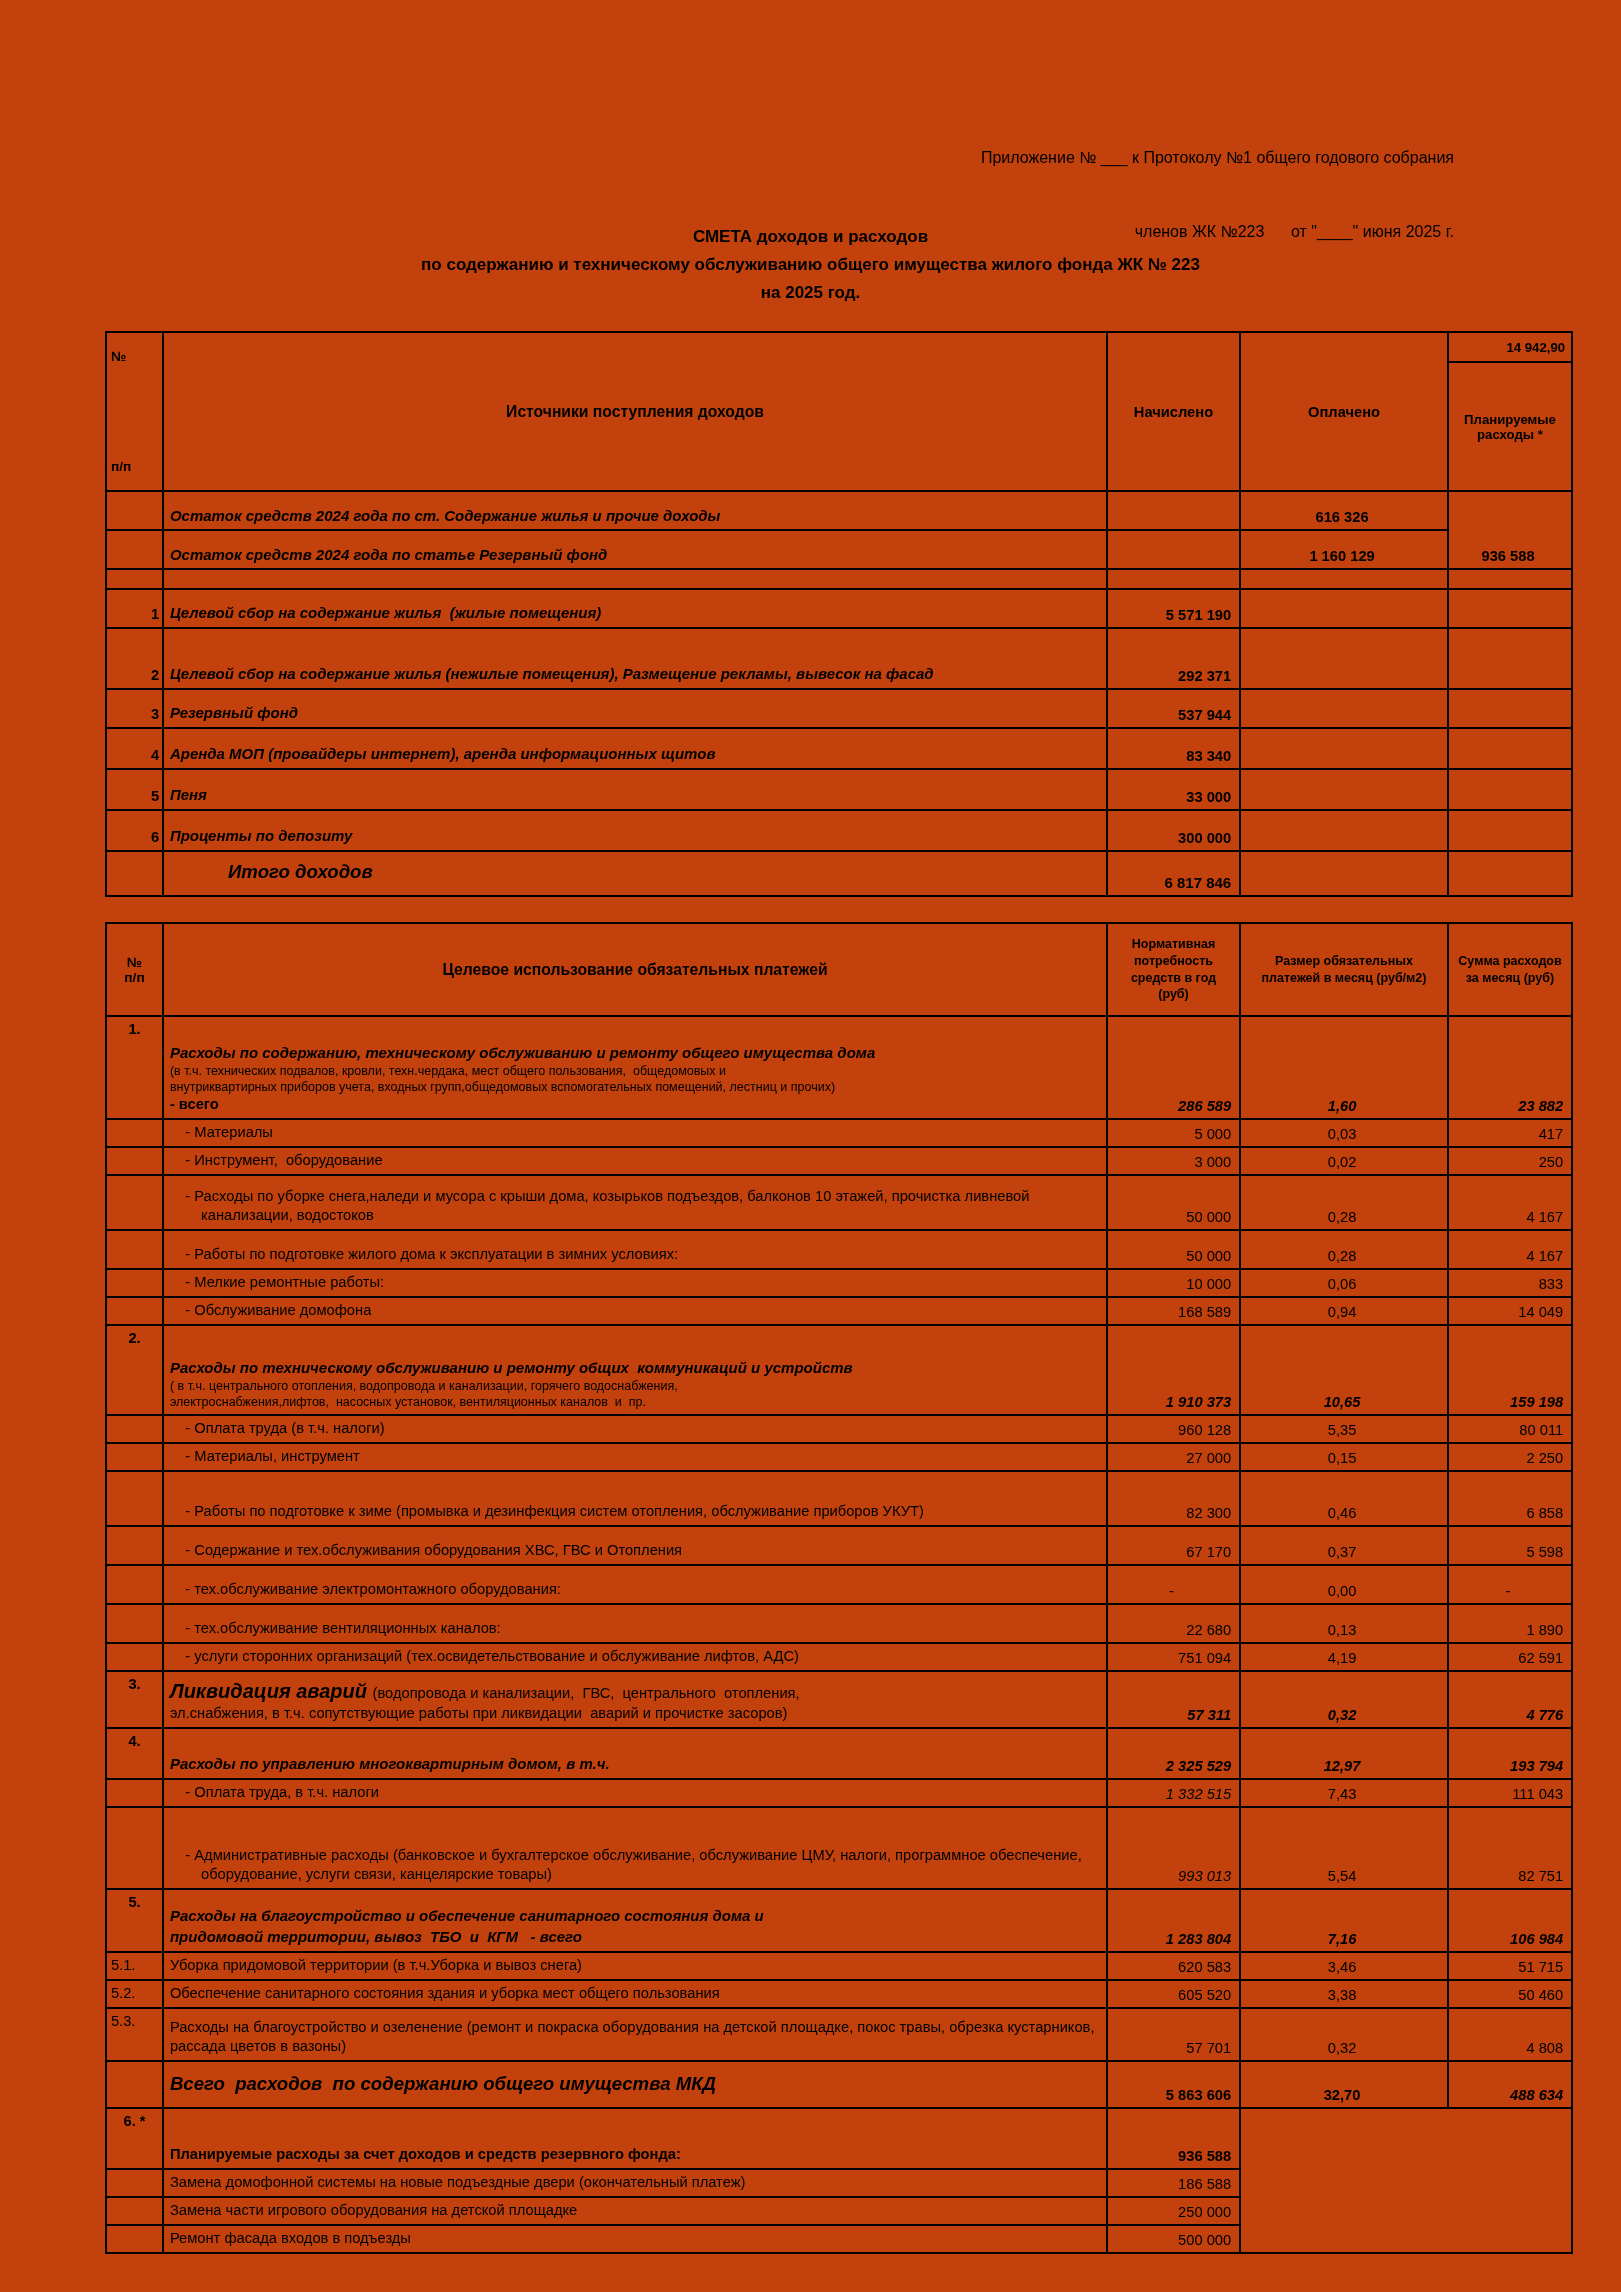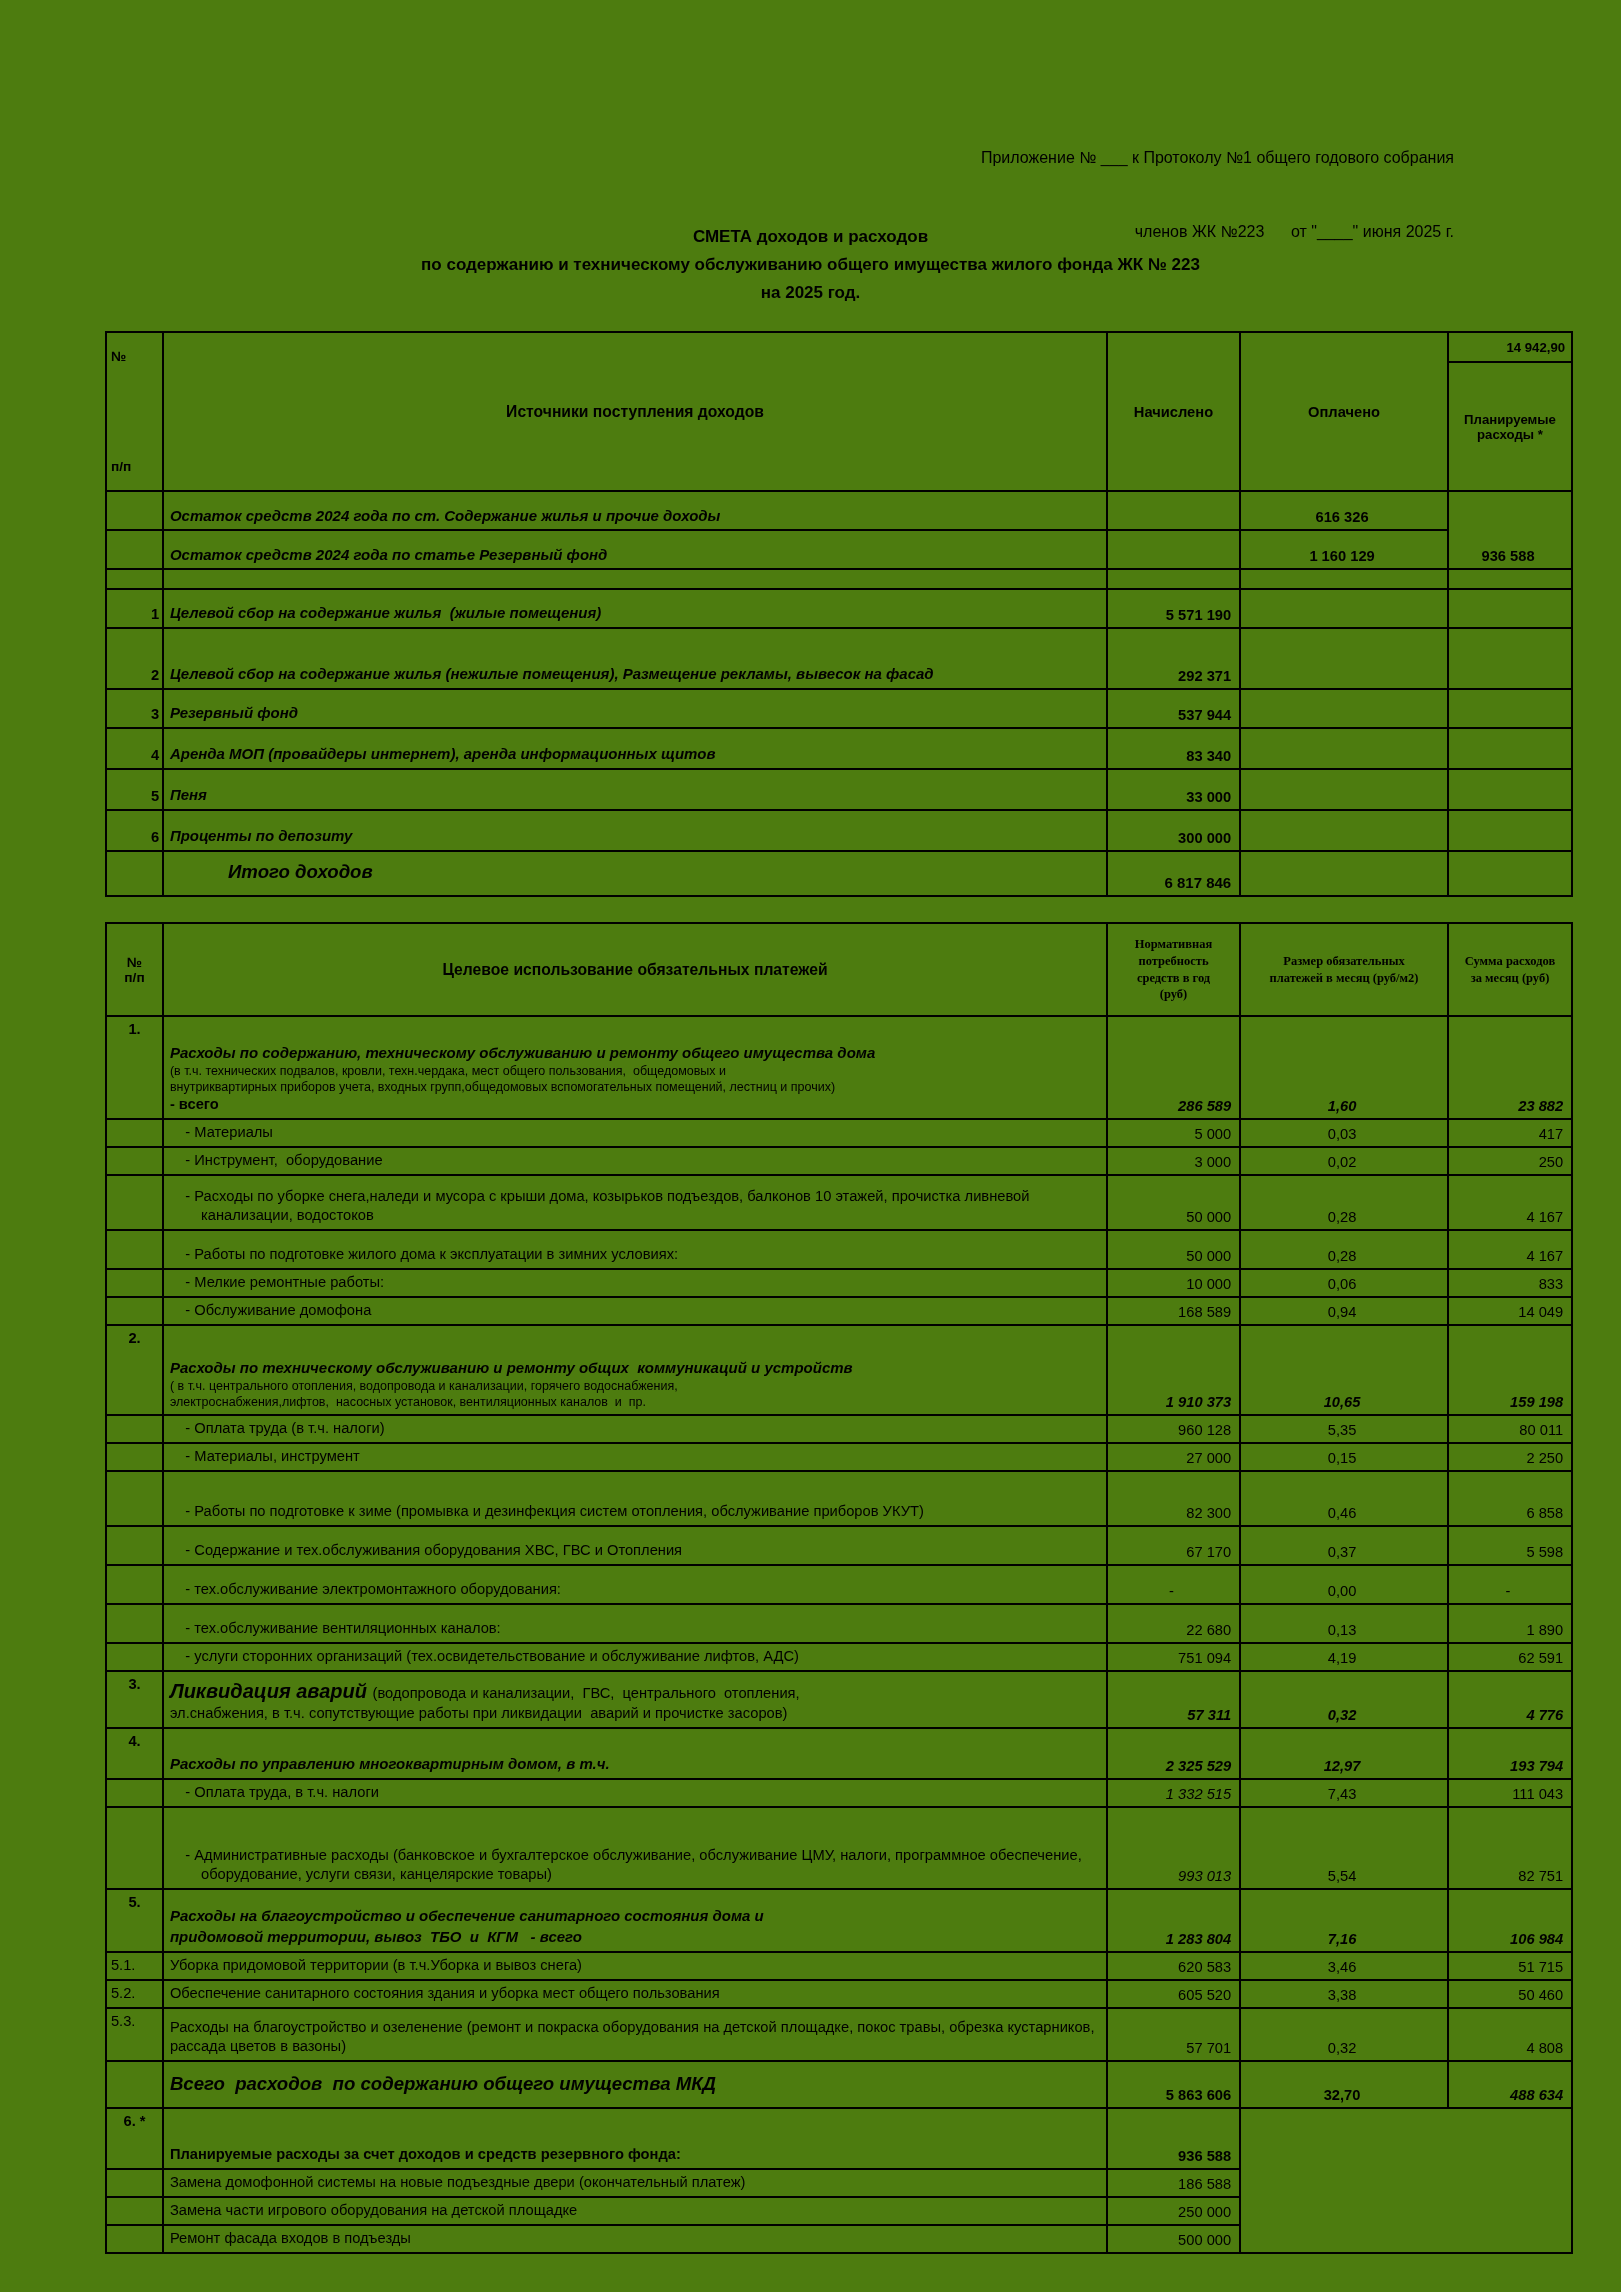--- a/index.html
+++ b/index.html
@@ -1,16 +1,16 @@
 <!DOCTYPE html>
 <html><head>
 <meta charset="utf-8">
 <style>
   html,body{margin:0;padding:0;background:#e8e8e8;}
-  .page{width:1621px;height:2293px;background:#4d7c0f;position:relative;margin:0 auto;
+  .page{width:1621px;height:2293px;background:#c2410c;position:relative;margin:0 auto;
         font-family:"Liberation Sans","DejaVu Sans",sans-serif;color:#000;}
   .doc-header{position:absolute;top:96px;right:167px;text-align:right;
               font-size:16px;line-height:1.55;white-space:pre;}
   .doc-title{position:absolute;top:223px;left:0;width:100%;text-align:center;
              font-weight:bold;font-size:17px;line-height:1.65;}
   .tables{position:absolute;top:331px;left:105px;width:1466px;}
 
   table.sheet{border-collapse:collapse;table-layout:fixed;width:1466px;
               border:2.9px solid #000;}
   table.sheet + table.sheet{margin-top:25.5px;}
@@ -44,21 +44,21 @@
   .t1 tr.spacer td{border-top:2.9px solid #000;border-bottom:2.9px solid #000;}
   .t1 tr.total td{border-top:2.9px solid #000;}
   .t1 .itogo{font-size:18.6px;padding-left:64px;vertical-align:middle;}
   .t1 .big{font-size:15px;}
 
   
   .t2 th,.t2 td{border:2px solid #000;}
   .t2 thead th{border-bottom:2.9px solid #000;height:93px;}
   .t2 .h-num{font-size:13.7px;}
   .t2 .h-purpose{font-size:15.7px;}
-  .t2 .h-small{font-size:12.5px;line-height:1.35;padding:0 3.9px;font-family:Liberation Serif, serif;}
+  .t2 .h-small{font-size:12.5px;line-height:1.35;padding:0 3.9px;}
   .t2 td.num{text-align:center;vertical-align:top;padding-top:3.9px;font-size:14.7px;}
   .t2 td.num.lt{text-align:left;padding-left:3.9px;}
   .t2 tr.sec td{border-top:2.9px solid #000;border-bottom:2.9px solid #000;}
   .t2 tr.total td{border-top:2.9px solid #000;border-bottom:2.9px solid #000;}
   .t2 tr.tail-end td{border-bottom:2.9px solid #000;}
   .t2 td.ghost{border:none;}
   .t2 .sub{padding-left:37px;text-indent:-15.7px;}
   .t2 .m{display:block;font-weight:bold;font-style:italic;font-size:15px;line-height:1.4;}
   .t2 .nt{display:block;font-size:12.5px;line-height:1.3;}
   .t2 .sfx{display:block;font-weight:bold;}

